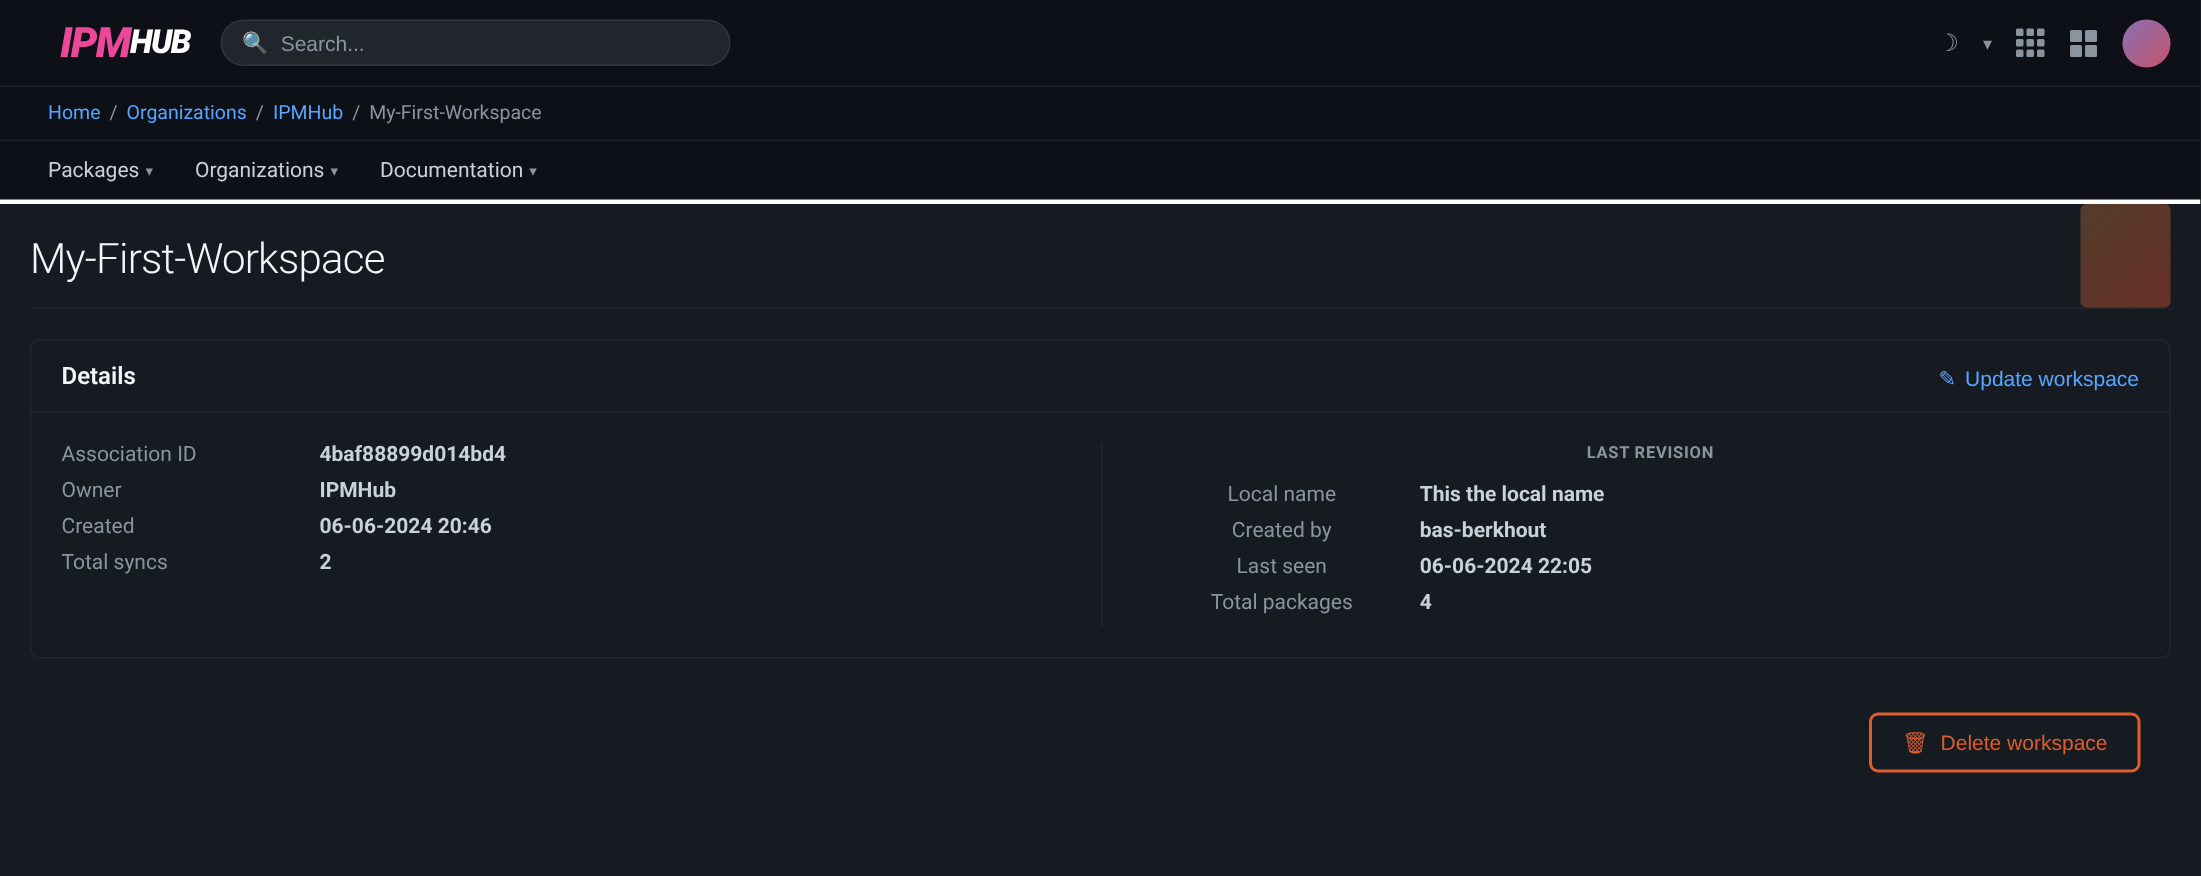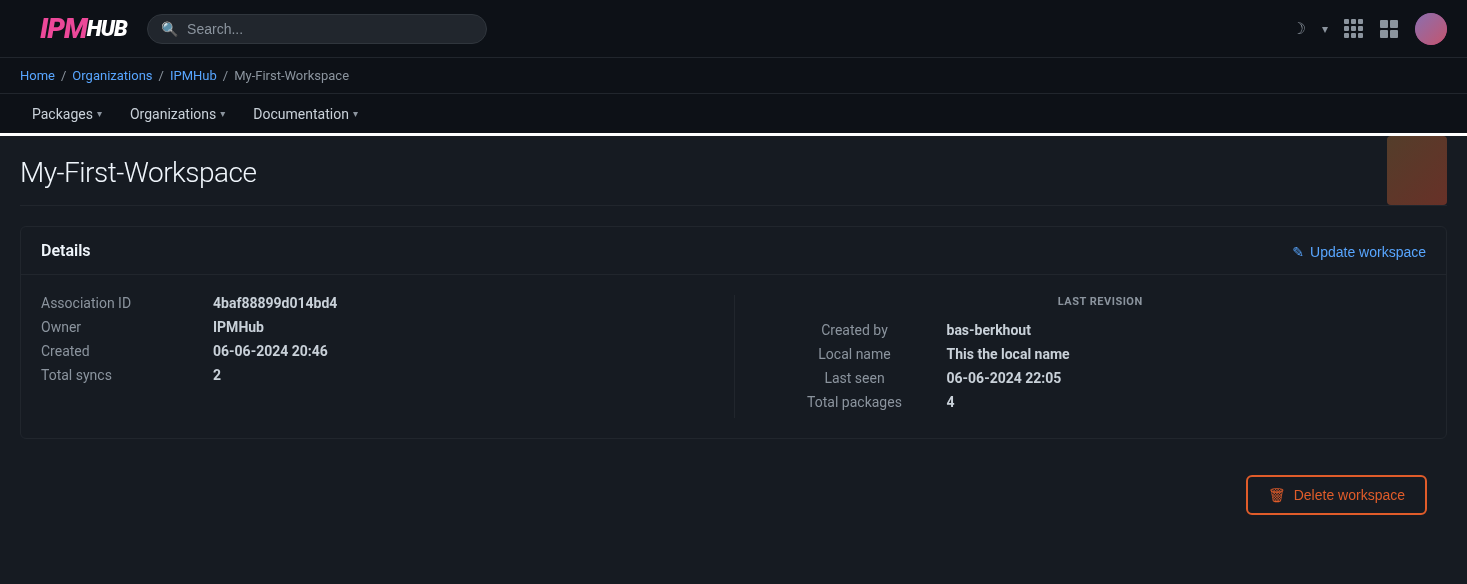--- a/index.html
+++ b/index.html
@@ -86,21 +86,21 @@
       width: 100%;
       height: 100%;
       background: linear-gradient(135deg, #8a6fb0 0%, #c4556e 100%);
       border-radius: 50%;
     }
 
     
     .breadcrumb {
       display: flex;
       align-items: center;
-      padding: 10px 20px;
+      padding: 10px 32px;
       gap: 6px;
       background-color: #0d1117;
       border-bottom: 1px solid #21262d;
     }
     .breadcrumb-item {
       font-size: 13px;
       color: #8b949e;
     }
     .breadcrumb-item.link {
       color: #58a6ff;
@@ -377,26 +377,26 @@
         </div>
         <div class="info-row">
           <span class="info-label">Total syncs</span>
           <span class="info-value">2</span>
         </div>
       </div>
 
       <div class="info-col">
         <div class="info-section-title">LAST REVISION</div>
         <div class="info-row">
+          <span class="info-label">Local name</span>
+          <span class="info-value">This the local name</span>
+        </div>
+        <div class="info-row">
           <span class="info-label">Created by</span>
           <span class="info-value">bas-berkhout</span>
-        </div>
-        <div class="info-row">
-          <span class="info-label">Local name</span>
-          <span class="info-value">This the local name</span>
         </div>
         <div class="info-row">
           <span class="info-label">Last seen</span>
           <span class="info-value">06-06-2024 22:05</span>
         </div>
         <div class="info-row">
           <span class="info-label">Total packages</span>
           <span class="info-value">4</span>
         </div>
       </div>

